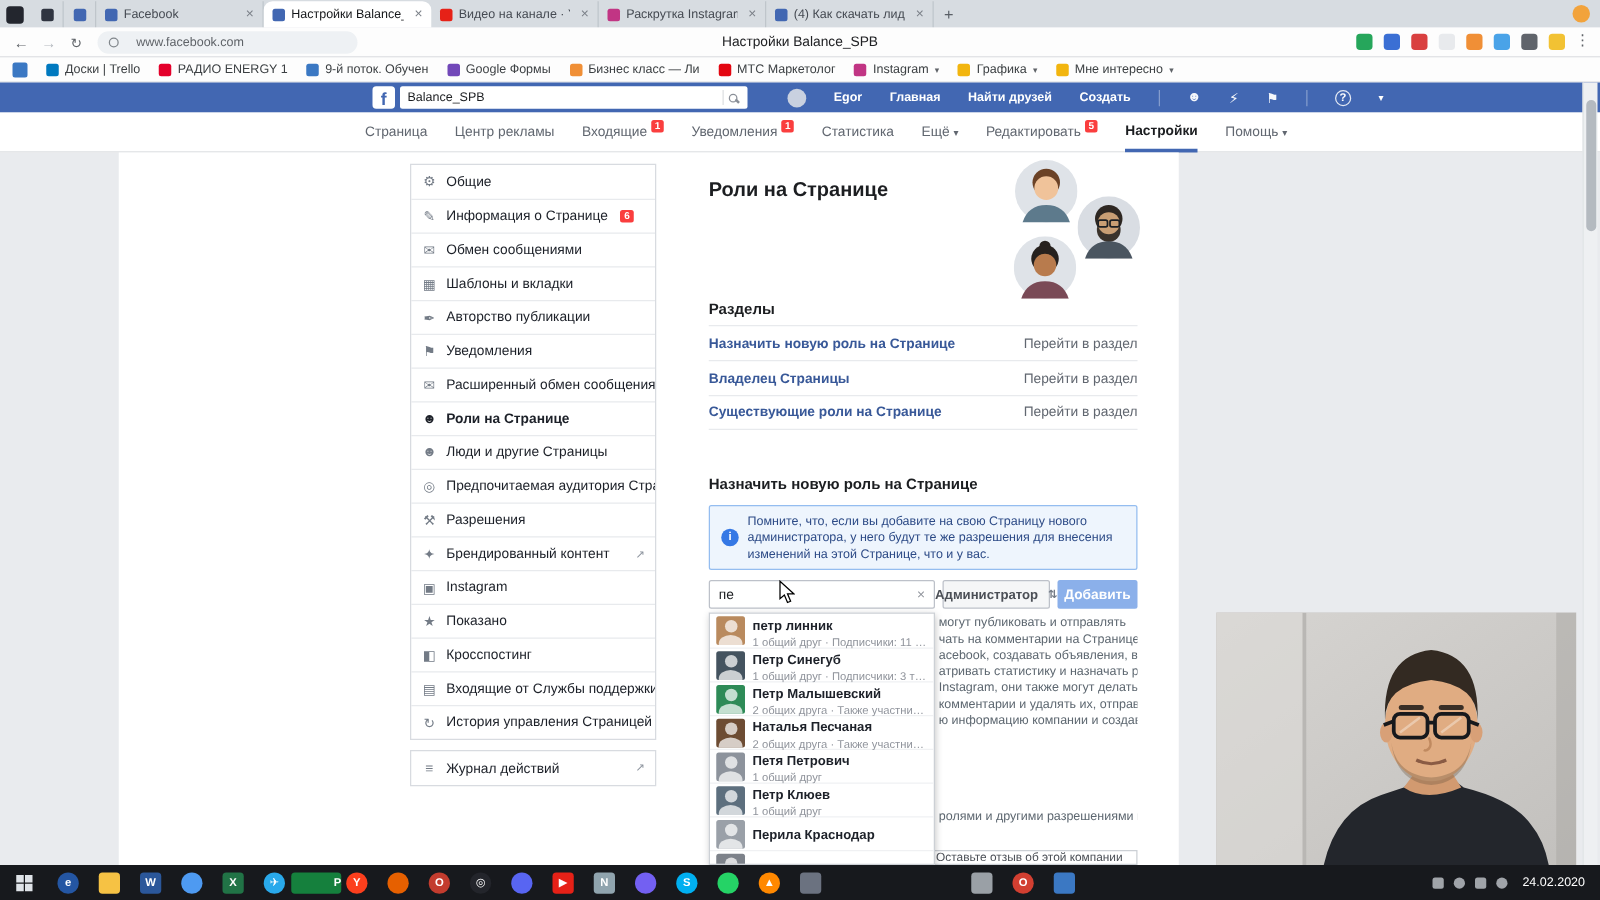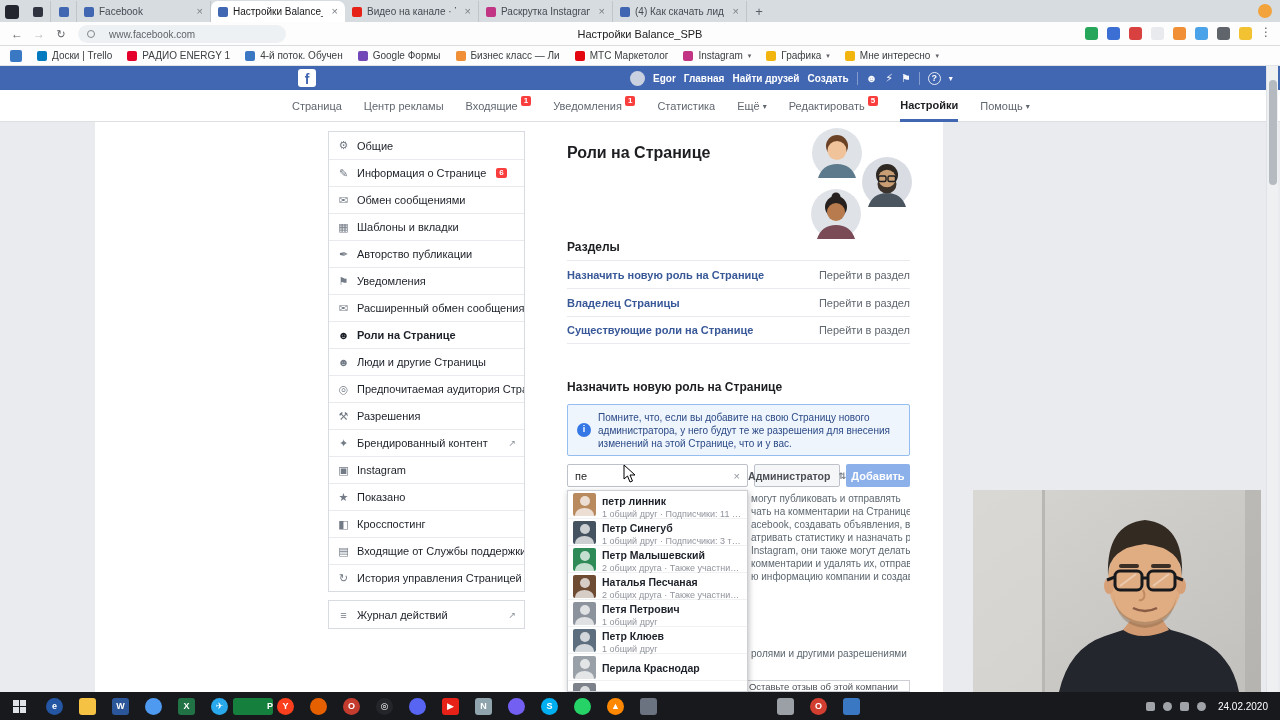--- a/index.html
+++ b/index.html
@@ -42,21 +42,21 @@
   .bm .bcaret{font-size:7px;color:#5f6368;}
 
   
   #fbheader{position:absolute;left:0;top:66px;width:100%;height:24px;background:#4267b2;}
   #fblogo{position:absolute;left:298px;top:3px;width:18px;height:18px;background:#fff;border-radius:3px;color:#4267b2;font-weight:bold;font-size:14px;display:flex;align-items:flex-end;justify-content:center;line-height:1.1;}
   #fbsearch{position:absolute;left:320px;top:3px;width:278px;height:18px;background:#fff;border-radius:2px;display:flex;align-items:center;font-size:10px;color:#1c1e21;padding:0 6px;gap:4px;}
   #fbsearch input{border:none;outline:none;flex:1;font-size:10px;font-family:inherit;color:#1c1e21;background:transparent;}
   #fbsearch .sdiv{width:1px;height:12px;background:#dddfe2;}
   .mag{width:7px;height:7px;border:1.5px solid #8a8f98;border-radius:50%;position:relative;flex:0 0 auto;margin-right:2px;}
   .mag::after{content:"";position:absolute;width:4px;height:1.5px;background:#8a8f98;transform:rotate(45deg);right:-3px;bottom:-1px;}
-  #fbright{position:absolute;left:630px;top:0;height:24px;display:flex;align-items:center;gap:8px;color:#fff;font-size:10px;font-weight:bold;white-space:nowrap;}
+  #fbright{position:absolute;left:630px;top:0;height:24px;display:flex;align-items:center;gap:22px;color:#fff;font-size:10px;font-weight:bold;white-space:nowrap;}
   .fbavatar{width:15px;height:15px;border-radius:50%;background:#c9d1e0;flex:0 0 auto;}
   .fbdiv{width:1px;height:13px;background:rgba(255,255,255,.35);}
   .fbico{font-size:11px;font-weight:normal;opacity:.95;}
   .helpcirc{width:13px;height:13px;border:1px solid rgba(255,255,255,.85);border-radius:50%;display:flex;align-items:center;justify-content:center;font-size:9px;font-weight:bold;}
   .fbcaret{font-size:8px;font-weight:normal;}
 
   
   #pagenav{position:absolute;left:0;top:90px;width:100%;height:32px;background:#fff;border-bottom:1px solid #dddfe2;}
   #pagenav-inner{position:absolute;left:292px;right:295px;top:0;height:32px;display:flex;align-items:center;gap:22px;font-size:11px;color:#616770;}
   .pn-right{margin-left:auto;display:flex;gap:22px;align-items:center;}
@@ -211,21 +211,21 @@
     <span class="bm">
         <i class="bfav" style="background: rgb(0, 121, 191);"></i>
         <span>Доски | Trello</span>
       </span>
     <span class="bm">
         <i class="bfav" style="background: rgb(228, 0, 43);"></i>
         <span>РАДИО ENERGY 1</span>
       </span>
     <span class="bm">
         <i class="bfav" style="background: rgb(59, 120, 195);"></i>
-        <span>4-й поток. Обучен</span>
+        <span>9-й поток. Обучен</span>
       </span>
     <span class="bm">
         <i class="bfav" style="background: rgb(114, 72, 185);"></i>
         <span>Google Формы</span>
       </span>
     <span class="bm">
         <i class="bfav" style="background: rgb(240, 143, 54);"></i>
         <span>Бизнес класс — Ли</span>
       </span>
     <span class="bm">
@@ -244,20 +244,25 @@
       </span>
     <span class="bm">
         <i class="bfav" style="background: rgb(242, 181, 15);"></i>
         <span>Мне интересно</span>
         <span class="bcaret">▾</span>
       </span>
   </div>
 
   <div id="fbheader">
     <div id="fblogo">f</div>
+    <div id="fbsearch">
+      <input value="Balance_SPB" style="">
+      <span class="sdiv"></span>
+      <span class="mag"></span>
+    </div>
     <div id="fbright">
       <span class="fbavatar"></span>
       <span>Egor</span>
       <span>Главная</span>
       <span>Найти друзей</span>
       <span>Создать</span>
       <span class="fbdiv"></span>
       <span class="fbico">☻</span>
       <span class="fbico">⚡</span>
       <span class="fbico">⚑</span>

